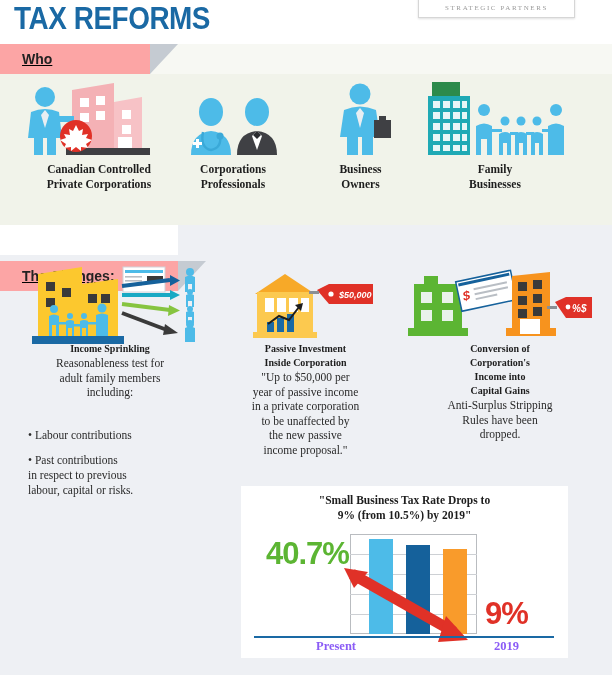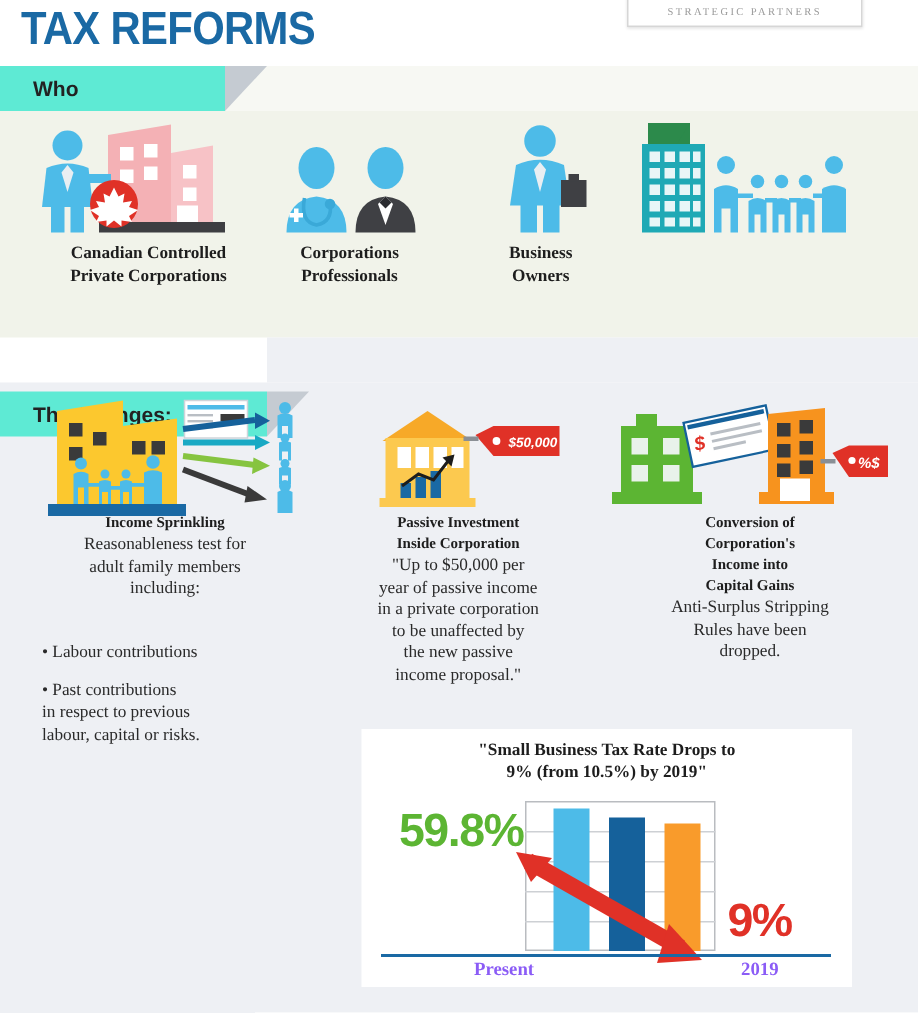--- a/index.html
+++ b/index.html
@@ -28,22 +28,22 @@
   .title{
     position:absolute;left:14px;top:1px;
     font-family:"Liberation Sans Narrow","Liberation Sans",sans-serif;
     font-weight:bold;font-size:31px;letter-spacing:-0.5px;
     color:#1a69a4;
     transform:scaleX(.9);transform-origin:left center;
   }
 
   
   .banner{
-    position:absolute;height:30px;background:#5eead4;
-    display:flex;align-items:center;
+    position:absolute;height:30px;background:#fca5a5;
+    display:flex;align-items:center;text-decoration:underline;
   }
   .banner .label{
     font-weight:bold;font-size:14px;color:#222;padding-left:22px;
     font-family:"Liberation Sans", sans-serif;
   }
   .banner .slant{
     position:absolute;right:-28px;top:0;width:0;height:0;
     border-top:30px solid #c5cbd2;border-right:28px solid transparent;
   }
   #banner-who{left:0;top:44px;width:150px;}
@@ -248,20 +248,22 @@
               <path d="M111 75 v-21 q6 -4 12 0 v21 h-4 v-12 h-4 v12 z"></path>
             <circle cx="136" cy="30" r="6"></circle>
               <path d="M128 75 v-29 q8 -5 16 0 v29 z"></path>
             <rect x="70" y="49" width="12" height="3"></rect>
               <rect x="90" y="52" width="8" height="3"></rect>
             <rect x="106" y="52" width="8" height="3"></rect>
               <rect x="122" y="49" width="8" height="3"></rect>
           </g>
         </svg>
       </div>
+      <div class="who-label">Family
+Businesses</div>
     </div>
   </div>
 
   <div class="changes-bg-right"></div>
   <div class="changes-bg"></div>
 
   <div class="banner" id="banner-changes">
     <div class="label">The Changes:</div>
     <div class="slant"></div>
   </div>
@@ -423,21 +425,21 @@
 Capital Gains</div>
     <div class="chg-body">Anti-Surplus Stripping
 Rules have been
 dropped.</div>
   </div>
 
   <div class="chart-card">
     <div class="chart-title">"Small Business Tax Rate Drops to
 9% (from 10.5%) by 2019"</div>
 
-    <div class="val-left">59.8%</div>
+    <div class="val-left">40.7%</div>
     <div class="val-right">9%</div>
 
     <div class="chart-plot">
       <div class="grid-box"></div>
       <div class="grid-line" style="top:20px;"></div>
       <div class="grid-line" style="top:40px;"></div>
       <div class="grid-line" style="top:60px;"></div>
       <div class="grid-line" style="top:80px;"></div>
 
       <div class="bar" id="bar0" style="left: 19px; width: 24px; height: 95px; background: rgb(77, 187, 232);"></div>

